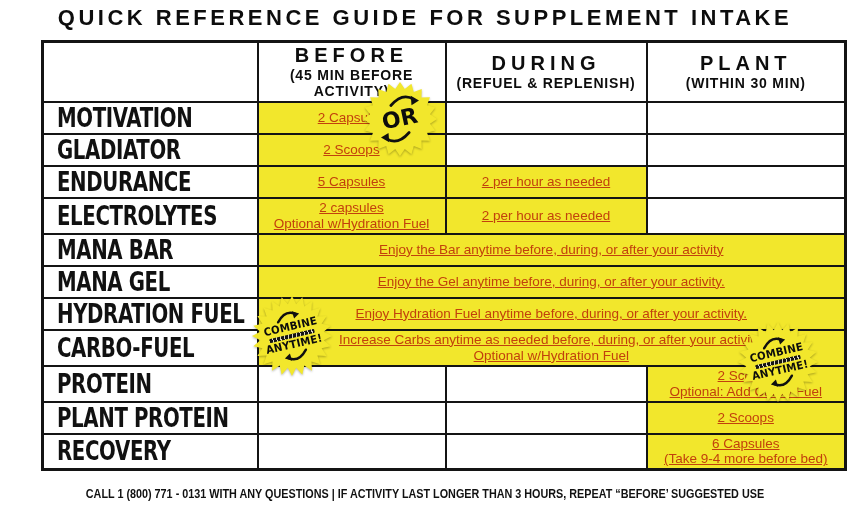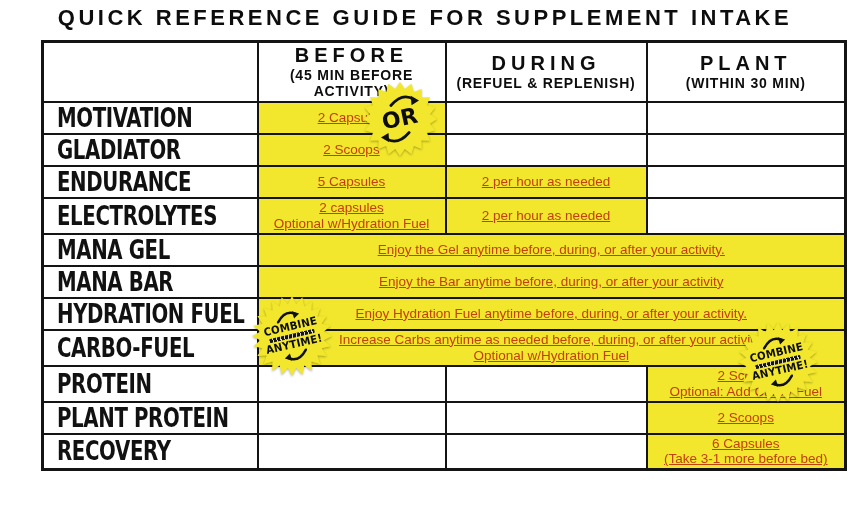--- a/index.html
+++ b/index.html
@@ -169,26 +169,26 @@
           <td class="cell"></td>
         </tr>
         <tr>
           <td class="rowlabel"><span class="condensed">ELECTROLYTES</span></td>
           <td class="cell hl">2 capsules
 Optional w/Hydration Fuel</td>
           <td class="cell hl">2 per hour as needed</td>
           <td class="cell"></td>
         </tr>
         <tr>
+          <td class="rowlabel"><span class="condensed">MANA BAR</span></td>
+          <td colspan="3" class="cell hl">Enjoy the Bar anytime before, during, or after your activity</td>
+        </tr>
+        <tr>
           <td class="rowlabel"><span class="condensed">MANA GEL</span></td>
           <td colspan="3" class="cell hl">Enjoy the Gel anytime before, during, or after your activity.</td>
-        </tr>
-        <tr>
-          <td class="rowlabel"><span class="condensed">MANA BAR</span></td>
-          <td colspan="3" class="cell hl">Enjoy the Bar anytime before, during, or after your activity</td>
         </tr>
         <tr>
           <td class="rowlabel"><span class="condensed">HYDRATION FUEL</span></td>
           <td colspan="3" class="cell hl">Enjoy Hydration Fuel anytime before, during, or after your activity.</td>
         </tr>
         <tr>
           <td class="rowlabel"><span class="condensed">CARBO-FUEL</span></td>
           <td colspan="3" class="cell hl">Increase Carbs anytime as needed before, during, or after your activity.
 Optional w/Hydration Fuel</td>
         </tr>
@@ -203,21 +203,21 @@
           <td class="rowlabel"><span class="condensed">PLANT PROTEIN</span></td>
           <td class="cell"></td>
           <td class="cell"></td>
           <td class="cell hl">2 Scoops</td>
         </tr>
         <tr>
           <td class="rowlabel"><span class="condensed">RECOVERY</span></td>
           <td class="cell"></td>
           <td class="cell"></td>
           <td class="cell hl">6 Capsules
-(Take 3-1 more before bed)</td>
+(Take 9-4 more before bed)</td>
         </tr>
       </tbody>
   </table>
 
   <div class="badge badge-or">
     <svg class="burst-bg" viewBox="0 0 100 100">
       <polygon class="burst" points="100.00,50.00 90.50,56.41 97.55,65.45 86.53,68.61 90.45,79.39 78.99,78.99 79.39,90.45 68.61,86.53 65.45,97.55 56.41,90.50 50.00,100.00 43.59,90.50 34.55,97.55 31.39,86.53 20.61,90.45 21.01,78.99 9.55,79.39 13.47,68.61 2.45,65.45 9.50,56.41 0.00,50.00 9.50,43.59 2.45,34.55 13.47,31.39 9.55,20.61 21.01,21.01 20.61,9.55 31.39,13.47 34.55,2.45 43.59,9.50 50.00,0.00 56.41,9.50 65.45,2.45 68.61,13.47 79.39,9.55 78.99,21.01 90.45,20.61 86.53,31.39 97.55,34.55 90.50,43.59"></polygon>
     </svg>
     <div class="badge-inner">
       <svg class="curve top" viewBox="0 0 40 15">
@@ -263,14 +263,17 @@
       <span class="combine-line">COMBINE</span>
       <span class="combine-strip"></span>
       <span class="combine-line">ANYTIME!</span>
       <svg class="curve small" style="transform:rotate(180deg)" viewBox="0 0 40 15">
         <path d="M2.5,13.5 Q18,-4.5 33,5.5" fill="none" stroke="#101010" stroke-width="4" stroke-linecap="round"></path>
         <polygon points="29,0.5 40,6.8 30,13" fill="#101010"></polygon>
       </svg>
     </div>
   </div>
 
+  <div class="footer">
+    <span class="condensed-footer">CALL 1 (800) 771 - 0131 WITH ANY QUESTIONS | IF ACTIVITY LAST LONGER THAN 3 HOURS, REPEAT “BEFORE’ SUGGESTED USE</span>
+  </div>
 
 </div>
 
 </body></html>

